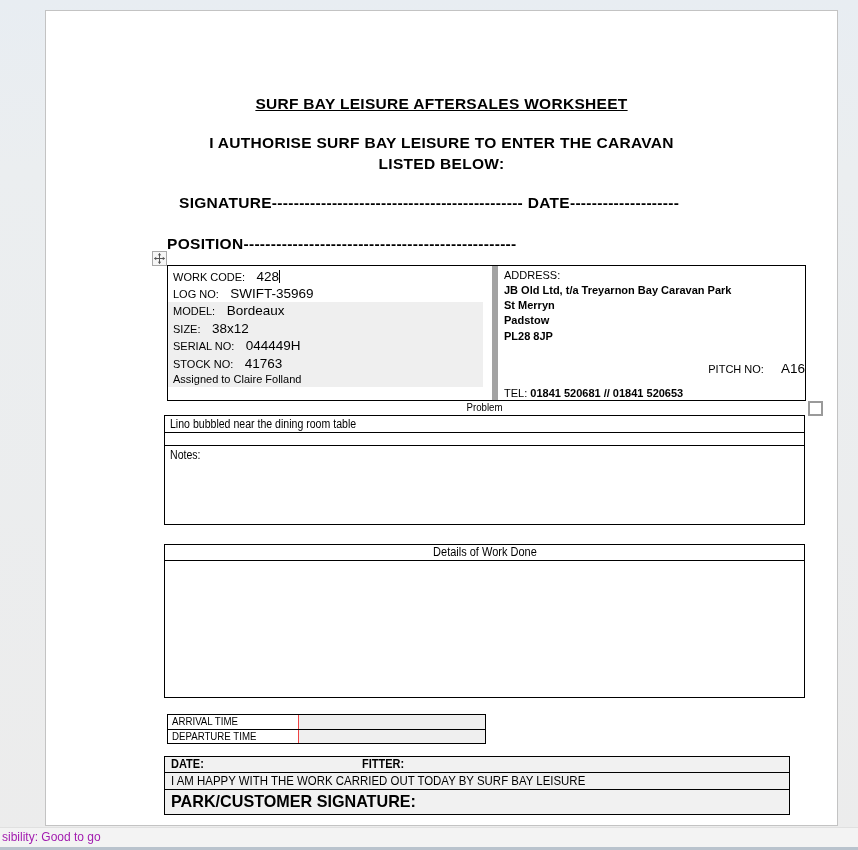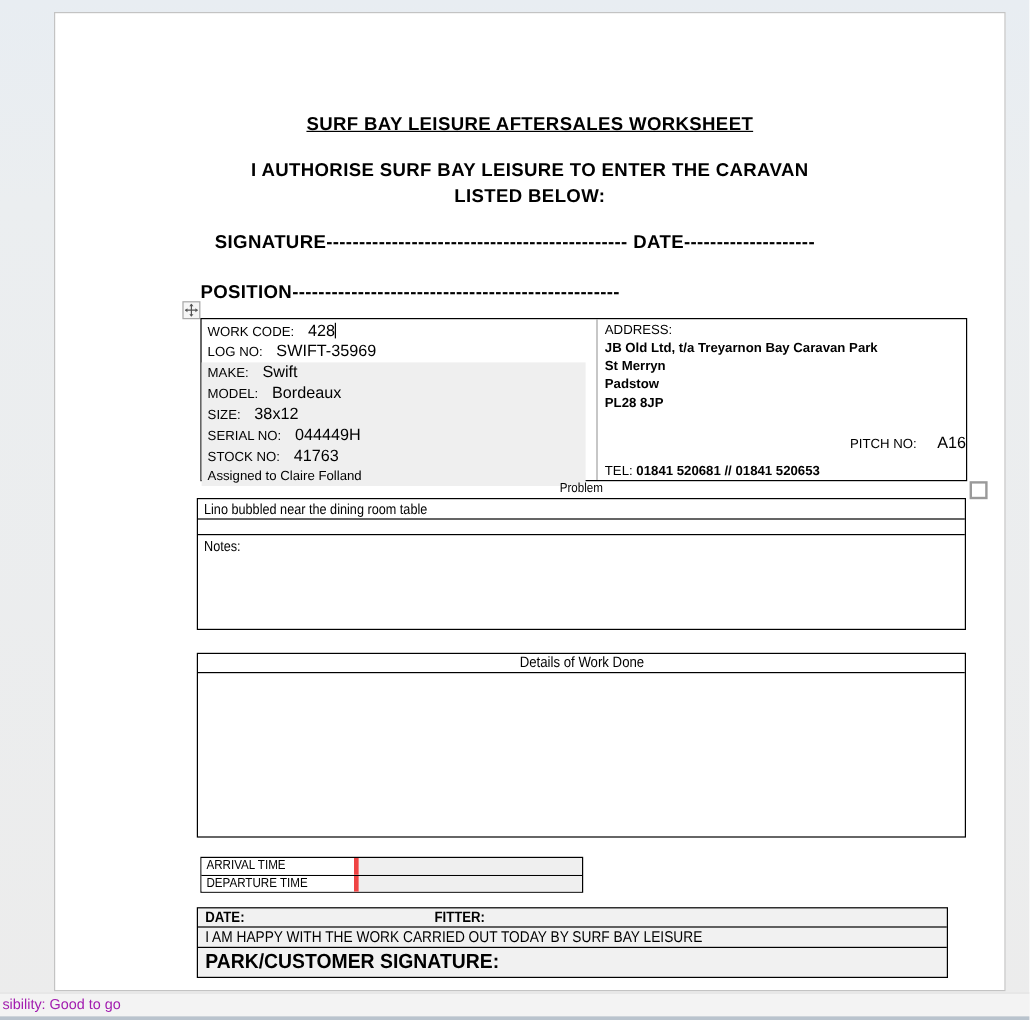--- a/index.html
+++ b/index.html
@@ -15,21 +15,21 @@
   }
   .abs { position:absolute; }
   .center { text-align:center; width:100%; }
   .hdr { font-weight:bold; font-size:15.5px; letter-spacing:.3px; }
   .narrow { display:inline-block; transform:scaleX(.88); transform-origin:0 50%; white-space:nowrap; }
   .narrow-c { display:inline-block; transform:scaleX(.88); transform-origin:50% 50%; white-space:nowrap; }
   .u { text-decoration:underline; }
 
   
   .tbl1 { left:121px; top:254px; width:639px; height:136px; border:1px solid #000; display:flex; }
-  .tbl1 .lcell { width:330px; border-right:1px solid #a3a3a3; position:relative; }
+  .tbl1 .lcell { width:330px; border-right:6px solid #a3a3a3; position:relative; }
   .tbl1 .rcell { flex:1; position:relative; padding:2px 0 0 6px; }
   .vrow { padding-left:5px; line-height:15.5px; white-space:nowrap; }
   .vrow .lbl { font-size:11px; }
   .vrow .val { font-size:13.5px; margin-left:7px; }
   .shade { background:#efefef; width:calc(100% - 9px); }
   .assigned { font-size:11px; line-height:15px; padding-left:5px; }
   .caret { display:inline-block; width:1px; height:13px; background:#000; vertical-align:-2px; }
   .addr-lbl { font-size:11px; line-height:15px; }
   .addr-line { font-size:11px; font-weight:bold; line-height:15.2px; }
   .pitch { margin-top:17px; font-size:11px;text-align:right; }
@@ -50,21 +50,21 @@
 
   
   .tbl3 { left:118px; top:533px; width:641px; border:1px solid #000; }
   .tbl3 .hd { height:16px; border-bottom:1px solid #000; text-align:center; font-size:12.5px; line-height:15px; }
   .tbl3 .body { height:136px; }
 
   
   .tbl4 { left:121px; top:703px; width:319px; border:1px solid #000; }
   .tbl4 .row { display:flex; height:14px; }
   .tbl4 .row + .row { border-top:1px solid #000; }
-  .tbl4 .l { width:131px; border-right:4px solid #ef4444; font-size:11px; line-height:13px; padding-left:4px; background:#fff; }
+  .tbl4 .l { width:131px; border-right:1px solid #ef4444; font-size:11px; line-height:13px; padding-left:4px; background:#fff; }
   .tbl4 .v { flex:1; background:#efefef; }
 
   
   .tbl5 { left:118px; top:745px; width:626px; border:1px solid #000; background:#f1f1f1; }
   .tbl5 .r1 { height:16px; border-bottom:1px solid #000; position:relative; font-size:12.5px; font-weight:bold; line-height:15px; padding-left:6px; }
   .tbl5 .fitter { position:absolute; left:197px; top:0; }
   .tbl5 .r2 { height:17px; border-bottom:1px solid #000; font-size:13px; font-weight:normal; line-height:16px; padding-left:6px; }
   .tbl5 .r3 { height:24px; font-size:17px; font-weight:bold; line-height:23px; padding-left:6px; }
 
   
@@ -110,24 +110,20 @@
         <div style="padding-top:2px;">
           <div class="vrow" style="line-height:16px;">
             <span class="lbl">WORK CODE:</span>
             <span class="val">428</span><span class="caret"></span>
           </div>
           <div class="vrow" style="line-height:16px;">
             <span class="lbl">LOG NO:</span>
             <span class="val">SWIFT-35969</span>
           </div>
           <div class="shade">
-            <div class="vrow">
-              <span class="lbl">MAKE:</span>
-              <span class="val">Swift</span>
-            </div>
             <div class="vrow">
               <span class="lbl">MODEL:</span>
               <span class="val">Bordeaux</span>
             </div>
             <div class="vrow">
               <span class="lbl">SIZE:</span>
               <span class="val">38x12</span>
             </div>
             <div class="vrow">
               <span class="lbl">SERIAL NO:</span>

